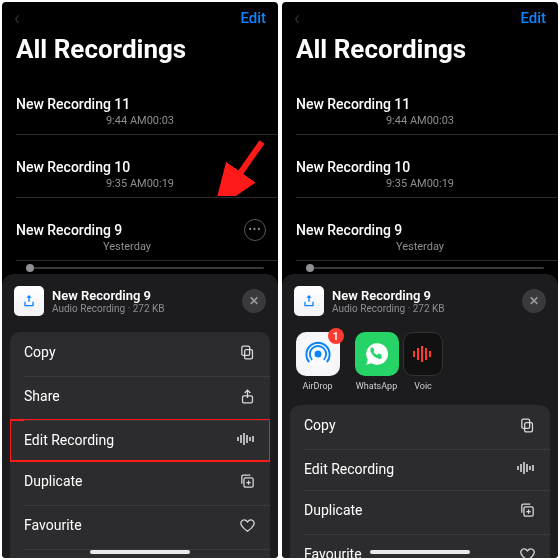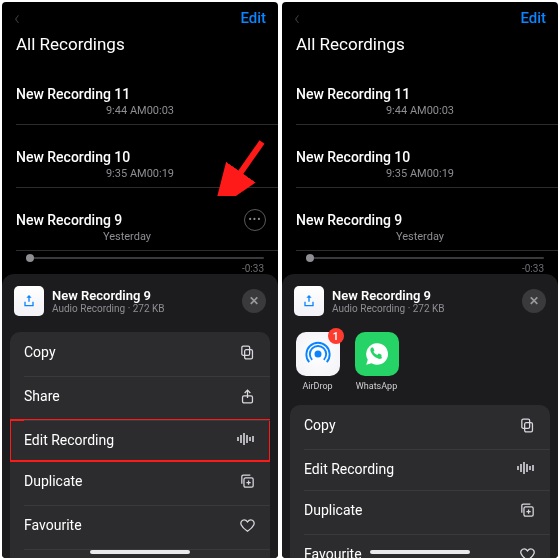--- a/index.html
+++ b/index.html
@@ -26,22 +26,22 @@
     display: flex;
     justify-content: space-between;
     align-items: center;
     padding: 6px 12px 2px 12px;
     height: 28px;
   }
   .back { color: #0a84ff; font-size: 20px; font-weight: 300; }
   .dim .back { color: #3a3a3c; }
   .edit { color: #0a84ff; font-size: 15px; font-weight: 500; }
   .title {
-    font-size: 17px;
-    font-weight: 400;
+    font-size: 26px;
+    font-weight: 700;
     padding: 4px 14px 8px 14px;
   }
   .list { }
   .rec-row {
     padding: 8px 14px;
     position: relative;
   }
   .rec-row::after {
     content: "";
     position: absolute; bottom: 0; left: 14px; right: 0;
@@ -372,20 +372,32 @@
         <span>AirDrop</span>
       </div>
       <div class="app">
         <div class="app-ico whatsapp">
           <svg width="26" height="26" viewBox="0 0 24 24" fill="#fff">
               <path d="M12 2a10 10 0 00-8.5 15.2L2 22l4.9-1.5A10 10 0 1012 2zm4.6 13.4c-.2.6-1.3 1.1-1.8 1.1-.5.1-1 .1-3.3-1-2.8-1.4-4.5-4.3-4.6-4.5-.1-.2-1-1.4-1-2.7 0-1.3.6-1.9.9-2.1.2-.2.5-.3.7-.3h.5c.2 0 .4 0 .6.5.2.5.8 1.9.8 2 .1.1.1.3 0 .5-.4.8-.9.7-.6 1.2.9 1.5 1.8 2 3.2 2.7.2.1.4.1.5-.1.1-.2.6-.7.8-1 .2-.2.3-.2.6-.1.2.1 1.5.7 1.8.9.2.1.4.2.4.3.1.1.1.6-.1 1.2z"></path>
             </svg>
         </div>
         <span>WhatsApp</span>
       </div>
+      <div class="app" style="width:22px;">
+        <div class="app-ico voice" style="width:40px;">
+          <svg width="24" height="20" viewBox="0 0 24 20" stroke="#ff3b30" stroke-width="2">
+              <line x1="3" y1="7" x2="3" y2="13"></line>
+              <line x1="7" y1="4" x2="7" y2="16"></line>
+              <line x1="11" y1="2" x2="11" y2="18"></line>
+              <line x1="15" y1="4" x2="15" y2="16"></line>
+              <line x1="19" y1="7" x2="19" y2="13"></line>
+            </svg>
+        </div>
+        <span>Voic</span>
+      </div>
     </div>
 
     <div class="actions">
       <div class="action">
         <span>Copy</span>
         <span class="ico">
           <svg width="17" height="17" viewBox="0 0 24 24" fill="none" stroke="currentColor" stroke-width="1.8">
               <rect x="8" y="8" width="11" height="13" rx="2"></rect>
               <rect x="4" y="3" width="11" height="13" rx="2"></rect>
             </svg>

